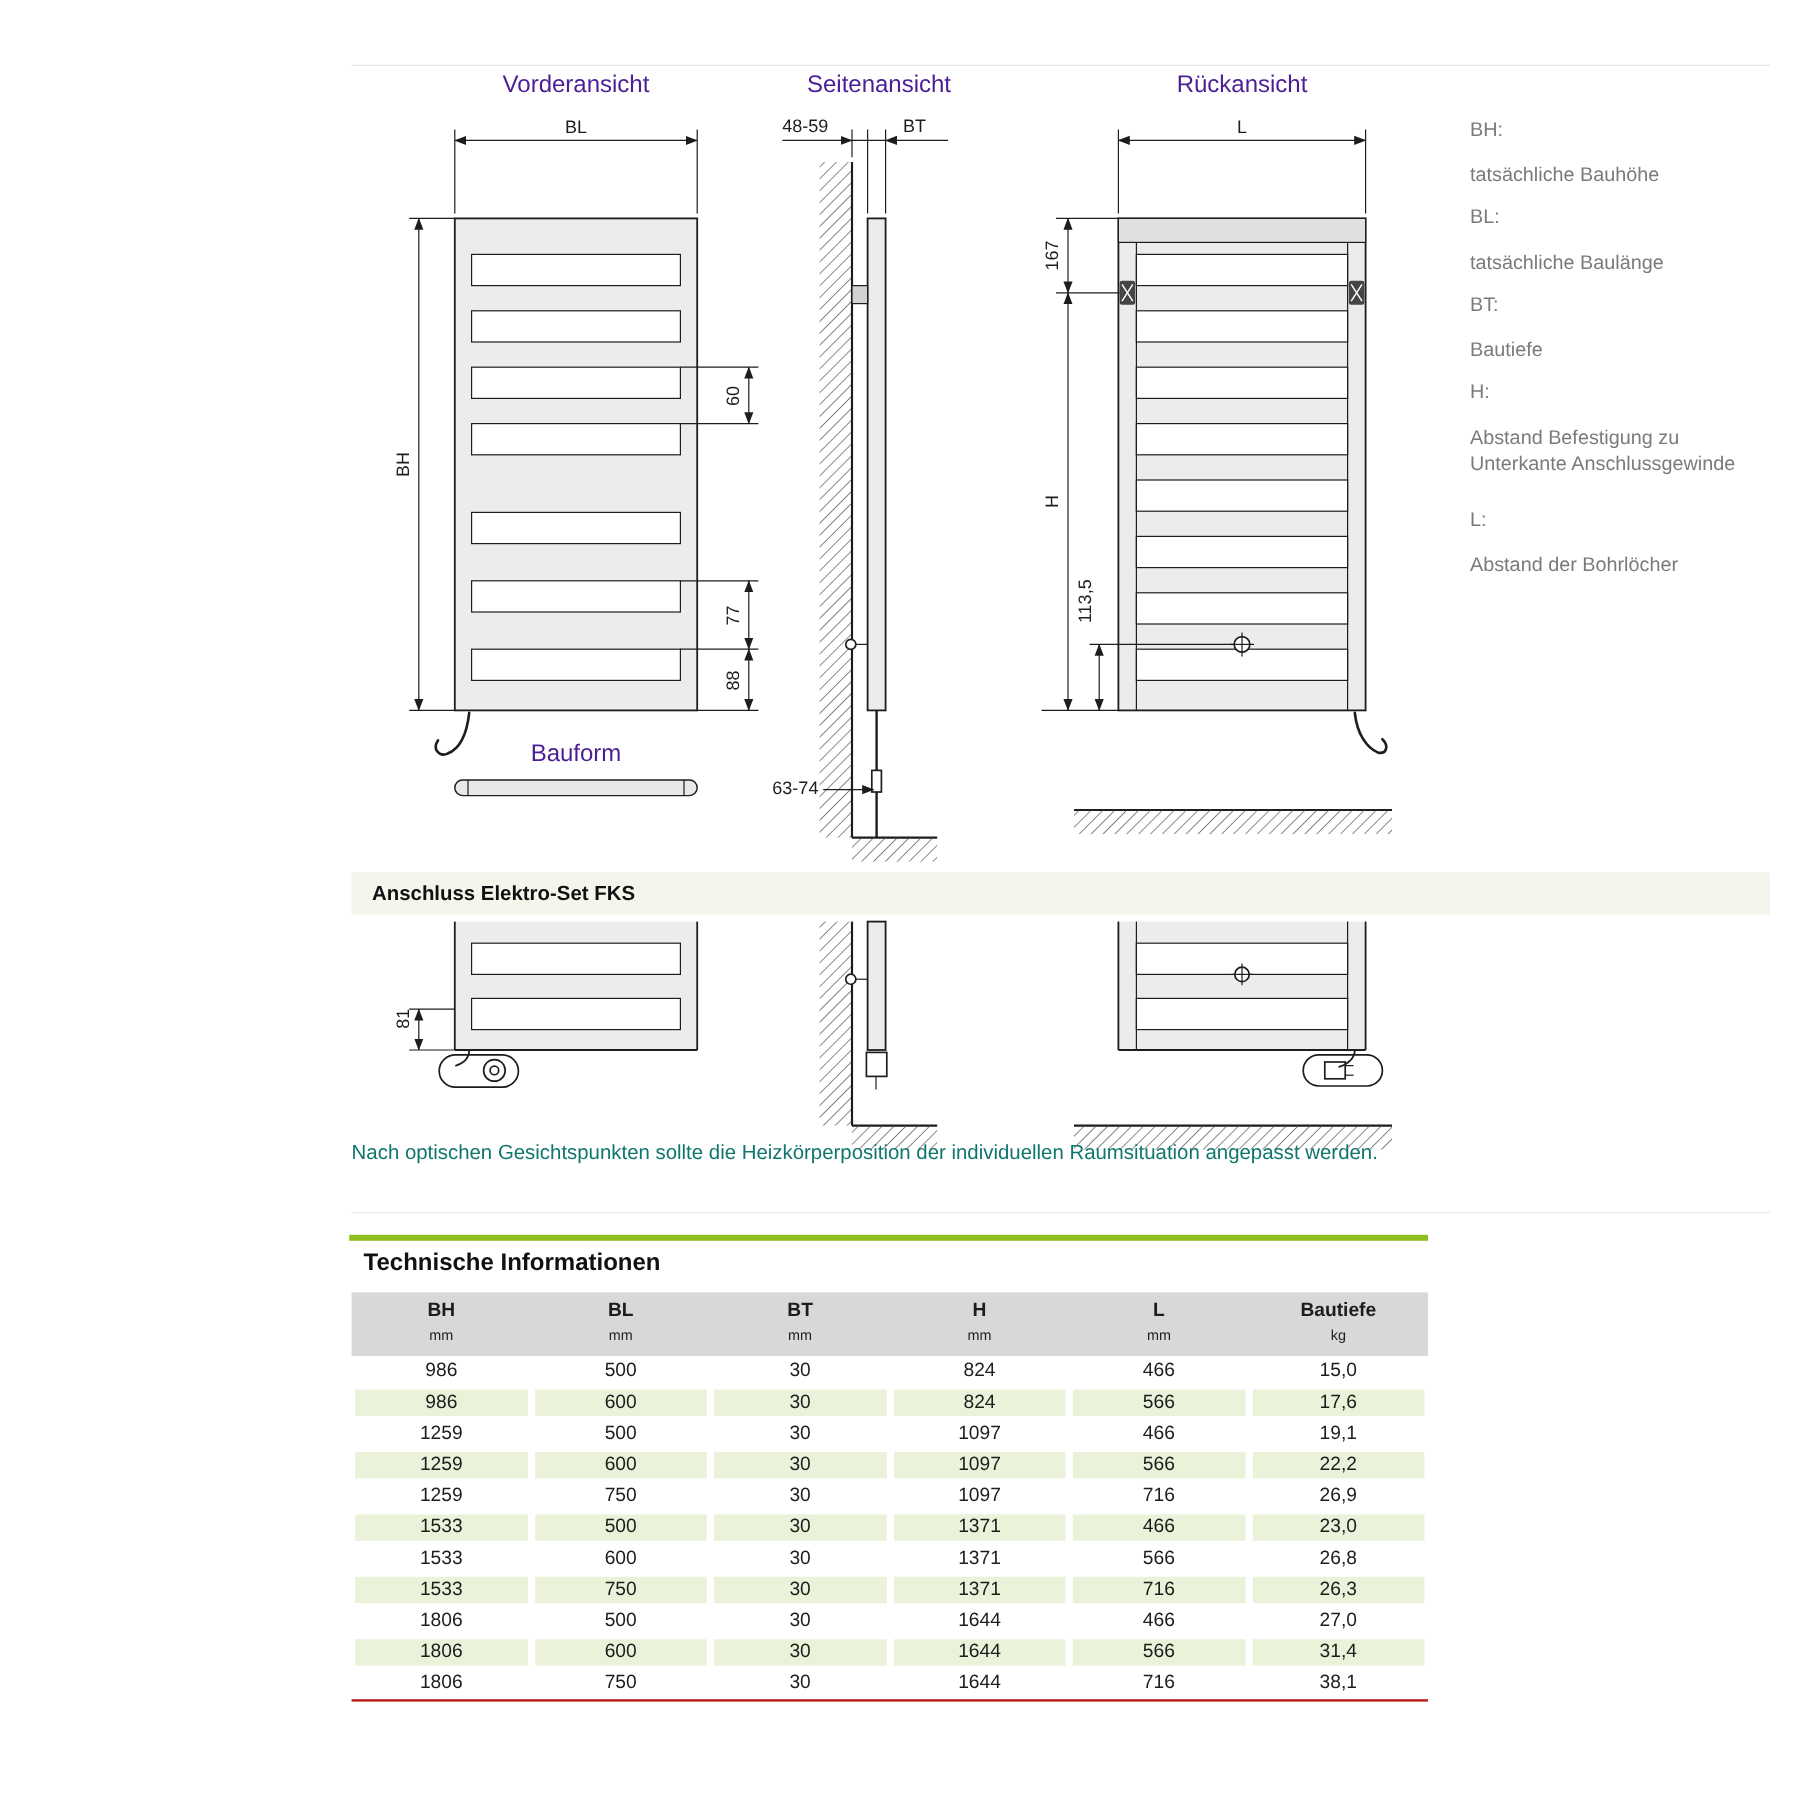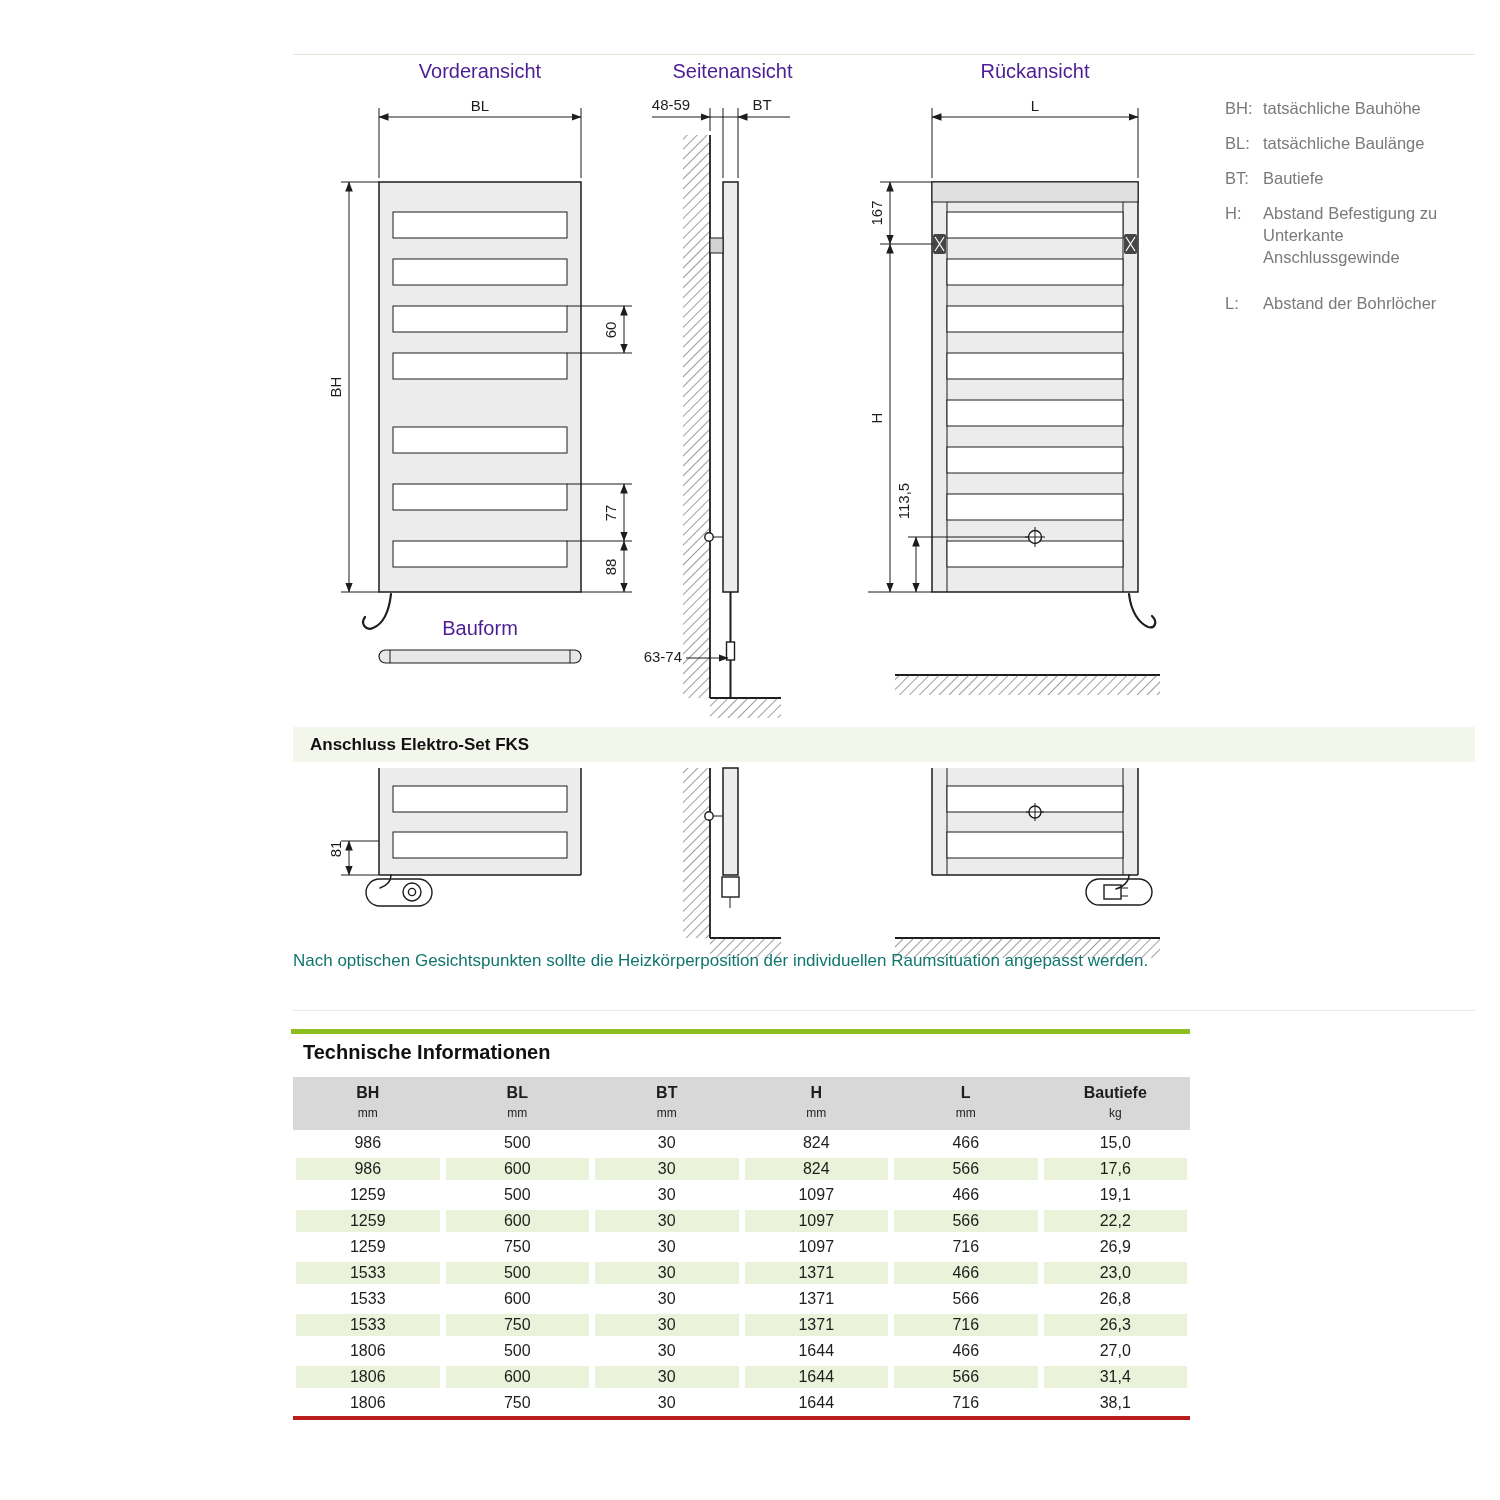--- a/index.html
+++ b/index.html
@@ -18,32 +18,32 @@
   .white{ fill:#ffffff; stroke:#1d1d1b; stroke-width:1.4; }
   .cbl { stroke:#1d1d1b; stroke-width:2.2; fill:none; stroke-linecap:round; }
   .cbl1{ stroke:#1d1d1b; stroke-width:1.5; fill:none; stroke-linecap:round; }
   .dimtxt { font-size:15px; fill:#1d1d1b; }
   .band { position:absolute; left:293px; top:727px; width:1182px; height:35px;
           background:#f3f6ea; display:flex; align-items:center; }
   .band-title { font-weight:bold; font-size:17px; color:#111; padding-left:17px; }
   .note { position:absolute; left:293px; top:951px; font-size:17px; color:#0f766e; }
   .legend { position:absolute; left:1225px; top:97px; width:256px; font-size:16.5px;
             color:#7a7a7a; line-height:22px; }
-  .legend-item { display:flex; margin-bottom:13px; }
+  .legend-item { display:flex; margin-bottom:13px;flex-direction:column; }
   .legend-item:nth-child(4) { margin-bottom:24px; }
   .legend-key { flex:0 0 38px; }
   .legend-line { display:block; }
   .tech-green-bar { position:absolute; left:291px; top:1029px; width:899px; height:5px; background:#8fbe20; }
   .tech-title { position:absolute; left:303px; top:1041px; font-size:20px; font-weight:bold; color:#111; }
   .tech-table { position:absolute; left:293px; top:1077px; width:897px; }
   .thead { display:flex; background:#d8d8d8; padding:5px 0 6px; }
   .th { flex:1 1 0; text-align:center; }
   .th-label { font-weight:bold; font-size:16px; line-height:21px; }
   .th-unit  { font-size:12px; line-height:21px; }
-  .tbody { border-bottom:4px solid #b91c1c; }
+  .tbody { border-bottom:2px solid #b91c1c; }
   .tr { display:flex; height:26px; }
   .td { flex:1 1 0; text-align:center; font-size:16px; line-height:22px; margin:2px 3px; }
   .tr-green .td { background:#eaf2da; }
 </style>
 </head>
 <body>
 
 <div class="page">
 
   <div class="rule" style="left:293px; top:54px; width:1182px;"></div>

